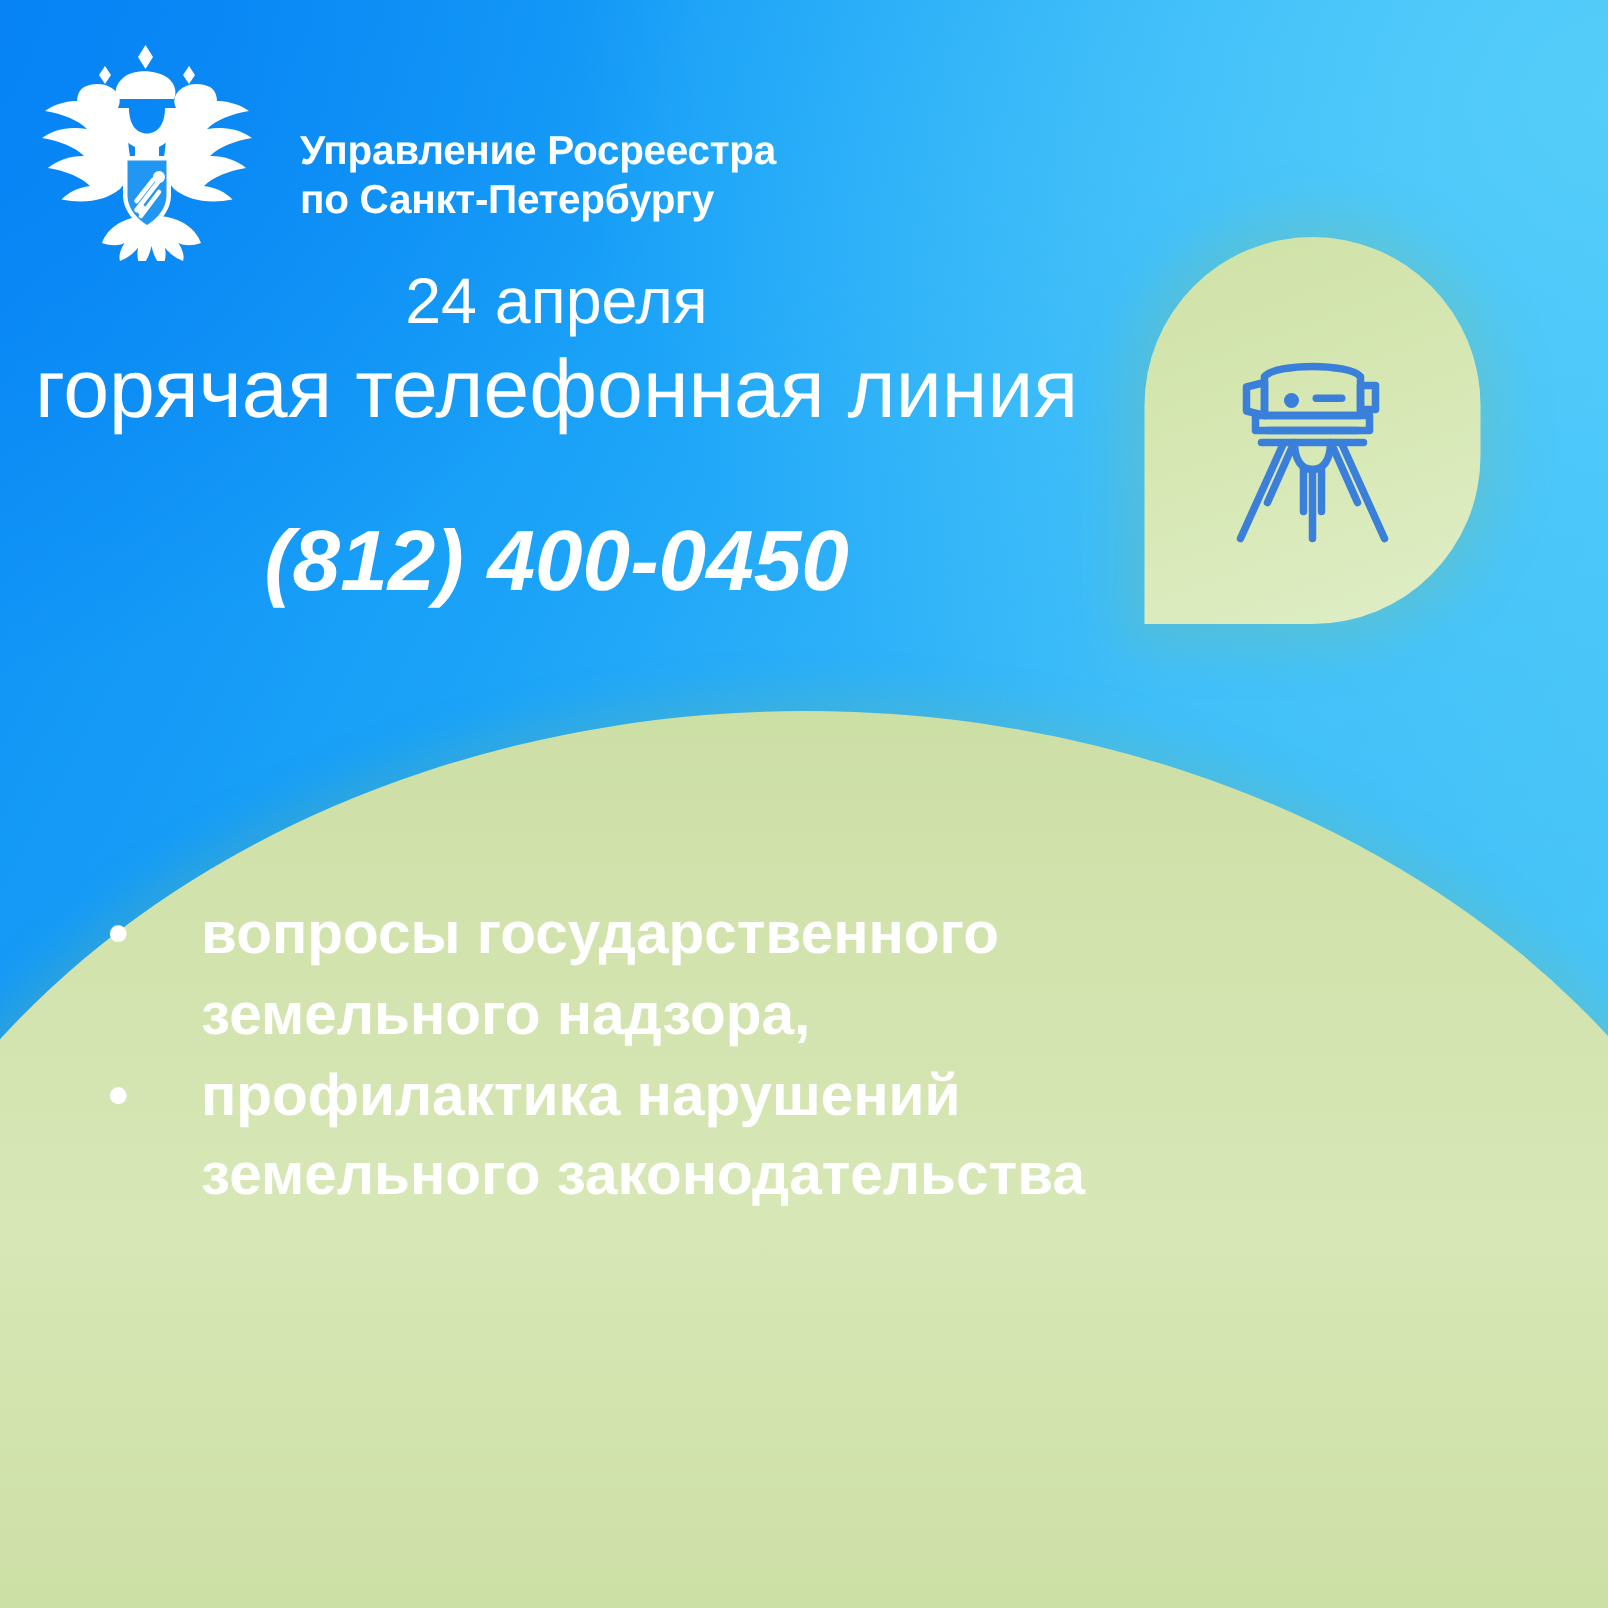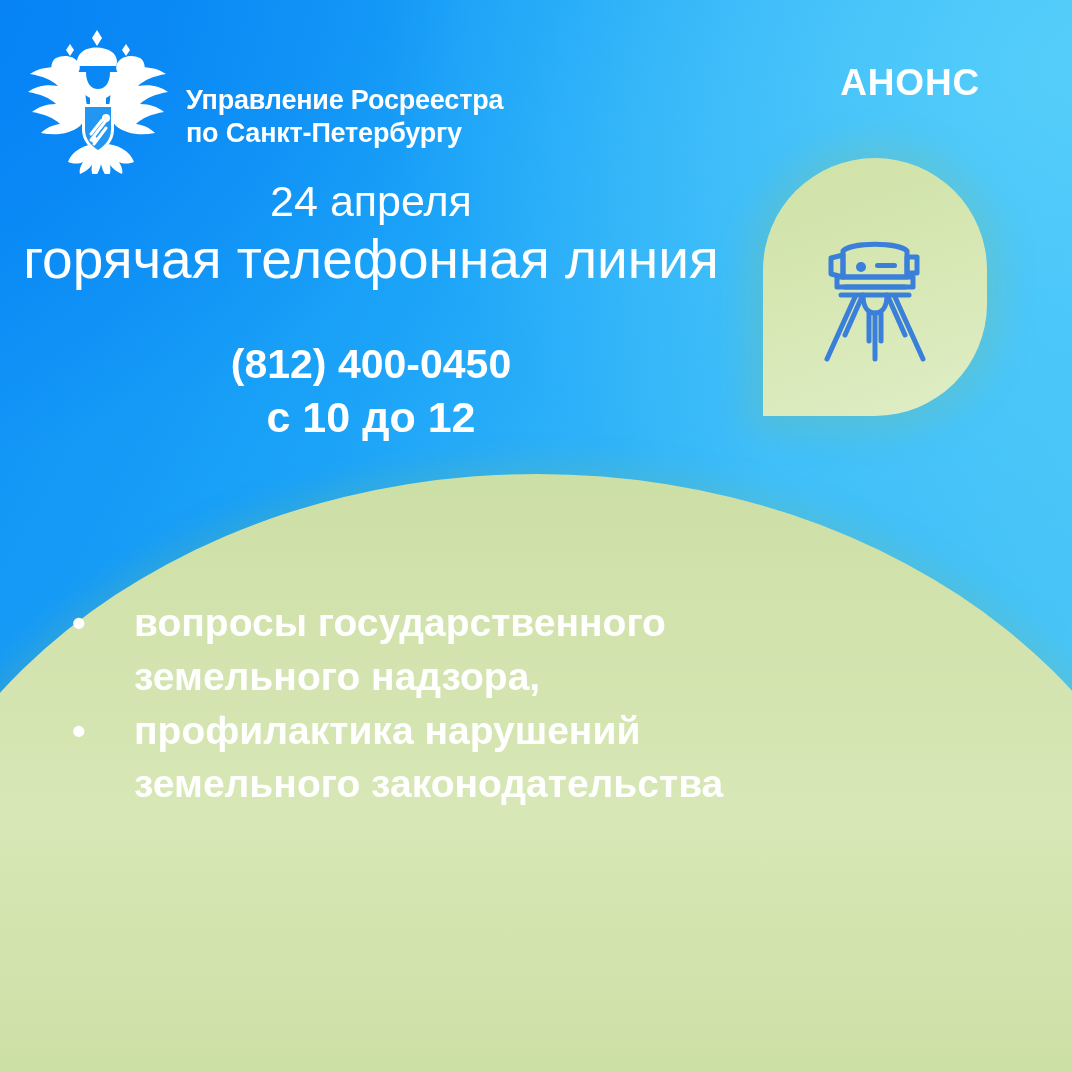--- a/index.html
+++ b/index.html
@@ -27,21 +27,21 @@
     pointer-events: none;
   }
 
   
   .header {
     position: absolute;
     left: 22px;
     top: 22px;
     display: flex;
     align-items: center;
-    gap: 12px;
+    gap: 26px;
   }
   .logo-mark {
     width: 152px;
     height: 152px;
     flex: 0 0 auto;
   }
   .org-name {
     color: #ffffff;
     font-size: 27px;
     font-weight: bold;
@@ -106,22 +106,23 @@
     position: absolute;
     left: 0;
     right: 0;
     top: 338px;
     text-align: center;
     color: #ffffff;
     font-weight: bold;
     padding-right: 330px;
   }
   .phone-block .phone {
-    font-size: 41px;
+    font-size: 57px;
     line-height: 1.28;
+    font-style: italic;
   }
   .phone-block .hours {
     font-size: 43px;
     line-height: 1.28;
   }
 
   
   .dome {
     position: absolute;
     left: -128px;
@@ -206,21 +207,20 @@
           <line x1="72" y1="122" x2="84" y2="106"></line>
         </g>
         <circle cx="84" cy="96" r="4" fill="#ffffff"></circle>
         <path d="M68 118 l4 -5 4 4 -4 5z" fill="#ffffff"></path>
       </svg>
     </span>
     <div class="org-name">Управление Росреестра
 по Санкт-Петербургу</div>
   </div>
 
-  <div class="anons">АНОНС</div>
 
   <div class="badge">
     <span class="badge-icon">
       <svg viewBox="0 0 140 150" width="140" height="150" aria-hidden="true">
         <g fill="none" stroke="#3a7fd9" stroke-width="5" stroke-linecap="round" stroke-linejoin="round">
 
           <path d="M38 34 c8 -9 56 -9 64 0 l0 26 -64 0z"></path>
 
           <path d="M38 38 l-12 3 0 16 12 3z"></path>
 
@@ -247,21 +247,20 @@
     </span>
   </div>
 
   <div class="headline">
     <div class="line-date">24 апреля</div>
     <div class="line-hotline">горячая телефонная линия</div>
   </div>
 
   <div class="phone-block">
     <div class="phone">(812) 400-0450</div>
-    <div class="hours">с 10 до 12</div>
   </div>
 
   <div class="dome">
     
   </div>
 
   <div class="bullets">
     <div class="bullet-row">
       <span class="bullet-dot">•</span>
       <span class="bullet-text">вопросы государственного

